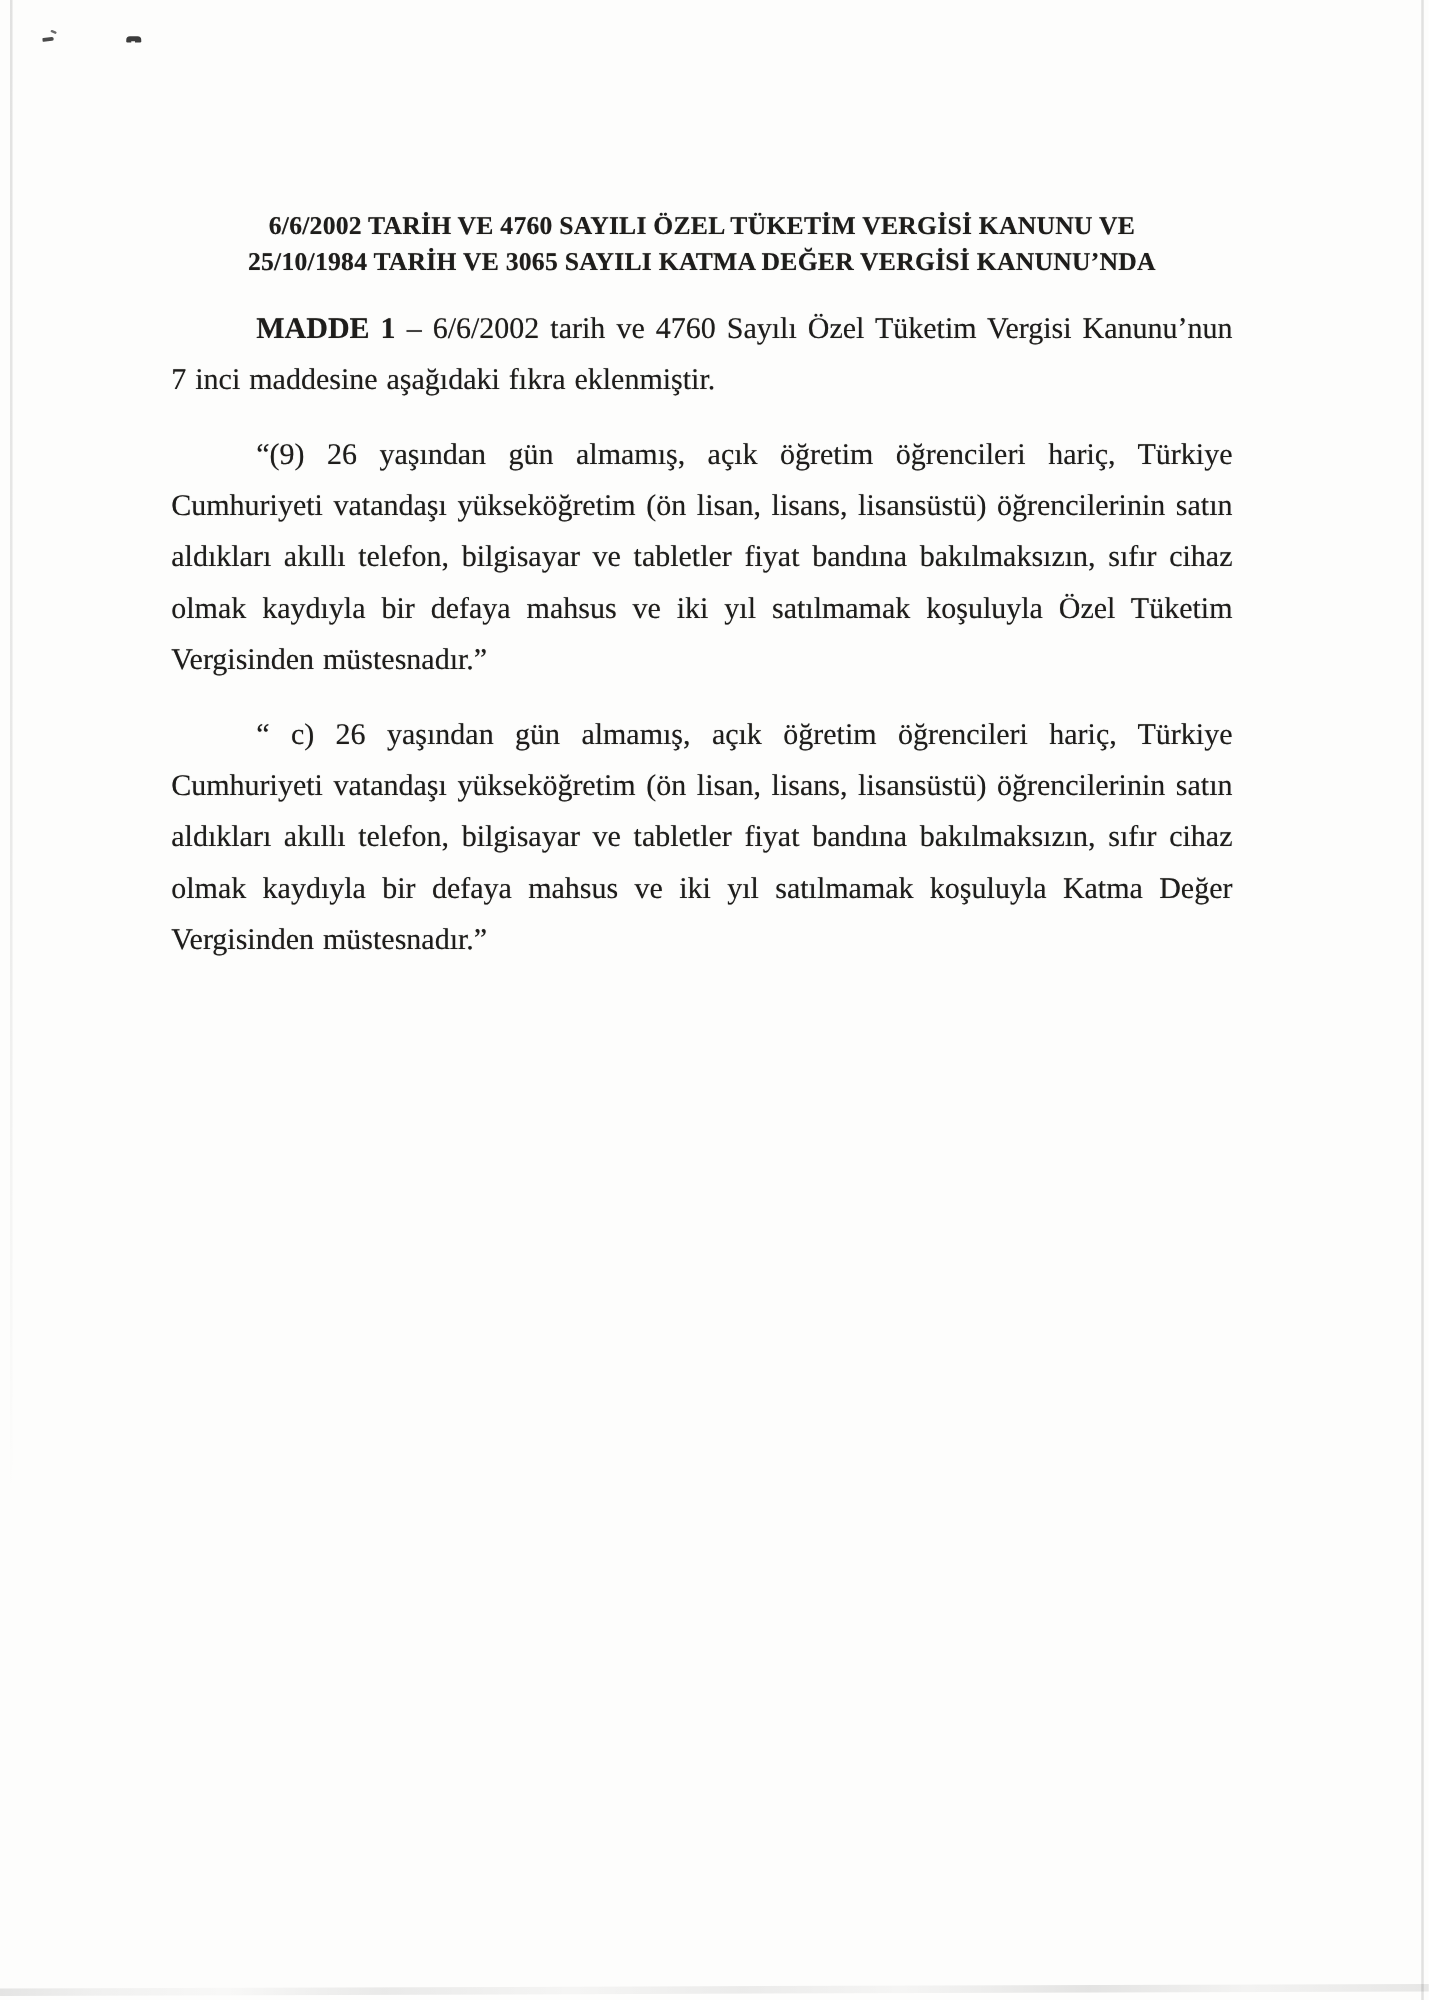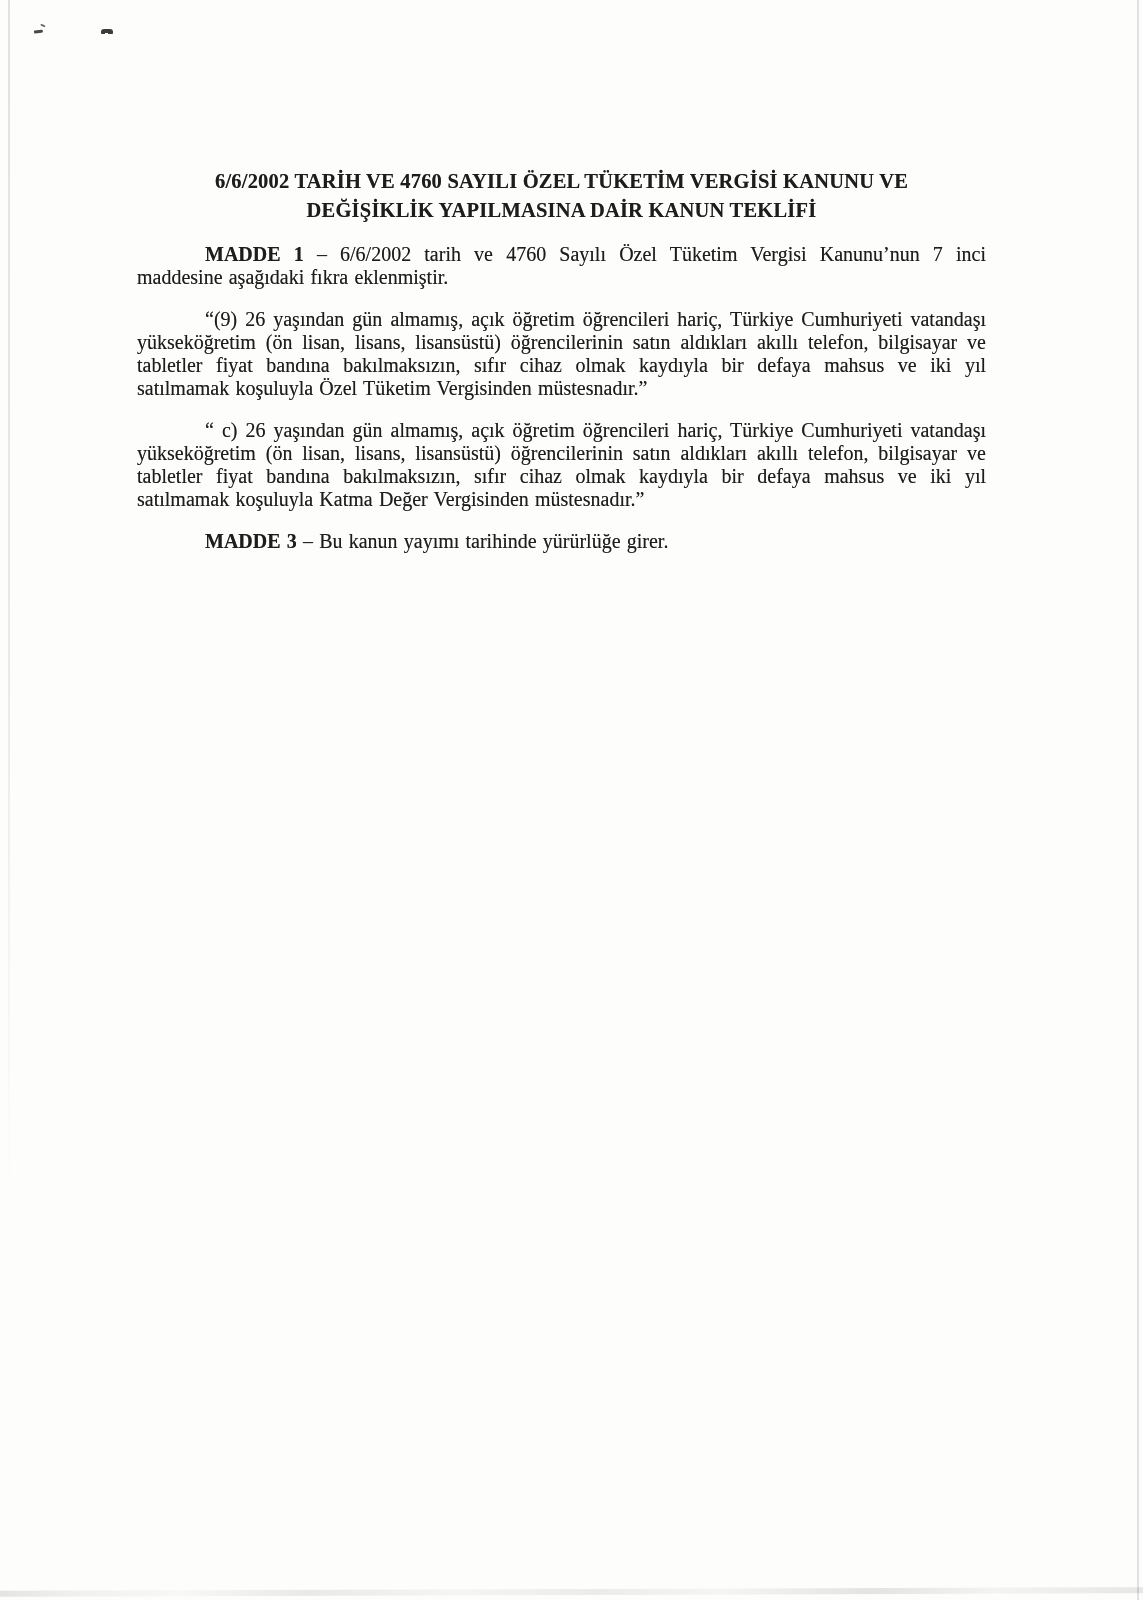--- a/index.html
+++ b/index.html
@@ -109,22 +109,22 @@
   }
   .doc-title {
     font-size: 20.5px;
     font-weight: bold;
     line-height: 29px;
     text-align: center;
     letter-spacing: 0.2px;
     margin: 0 0 18px 0;
   }
   .para {
-    font-size: 20px;
-    line-height: 23px;
+    font-size: 24px;
+    line-height: 41px;
     text-align: justify;
     text-indent: 68px;
     word-spacing: 1.2px;
     margin: 0 0 19px 0;
   }
   .para .label {
     font-weight: bold;
   }
 </style>
 </head>
@@ -135,27 +135,26 @@
   <div class="speck-1"></div>
   <div class="speck-2"></div>
   <div class="edge-left"></div>
   <div class="edge-right"></div>
   <div class="edge-bottom"></div>
 
   <div class="content">
 
     <div class="doc-title">
       <div>6/6/2002 TARİH VE 4760 SAYILI ÖZEL TÜKETİM VERGİSİ KANUNU VE</div>
-      <div>DEĞİŞİKLİK YAPILMASINA DAİR KANUN TEKLİFİ</div>
+      <div>25/10/1984 TARİH VE 3065 SAYILI KATMA DEĞER VERGİSİ KANUNU’NDA</div>
     </div>
 
     <p class="para"><span class="label">MADDE 1</span><span> – 6/6/2002 tarih ve 4760 Sayılı Özel Tüketim Vergisi Kanunu’nun 7 inci maddesine aşağıdaki fıkra eklenmiştir.</span></p>
 
     <p class="para"><span class="label"></span><span>“(9) 26 yaşından gün almamış, açık öğretim öğrencileri hariç, Türkiye Cumhuriyeti vatandaşı yükseköğretim (ön lisan, lisans, lisansüstü) öğrencilerinin satın aldıkları akıllı telefon, bilgisayar ve tabletler fiyat bandına bakılmaksızın, sıfır cihaz olmak kaydıyla bir defaya mahsus ve iki yıl satılmamak koşuluyla Özel Tüketim Vergisinden müstesnadır.”</span></p>
 
 
     <p class="para"><span class="label"></span><span>“ c) 26 yaşından gün almamış, açık öğretim öğrencileri hariç, Türkiye Cumhuriyeti vatandaşı yükseköğretim (ön lisan, lisans, lisansüstü) öğrencilerinin satın aldıkları akıllı telefon, bilgisayar ve tabletler fiyat bandına bakılmaksızın, sıfır cihaz olmak kaydıyla bir defaya mahsus ve iki yıl satılmamak koşuluyla Katma Değer Vergisinden müstesnadır.”</span></p>
 
-    <p class="para"><span class="label">MADDE 3</span><span> – Bu kanun yayımı tarihinde yürürlüğe girer.</span></p>
 
 
   </div>
 </div>
 
 </body></html>

